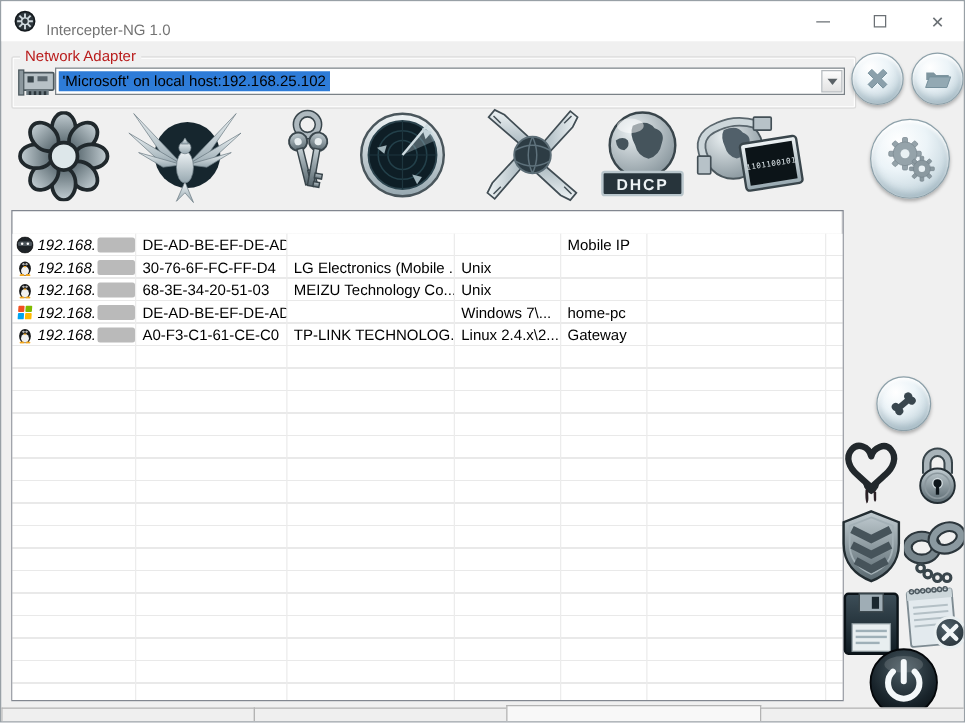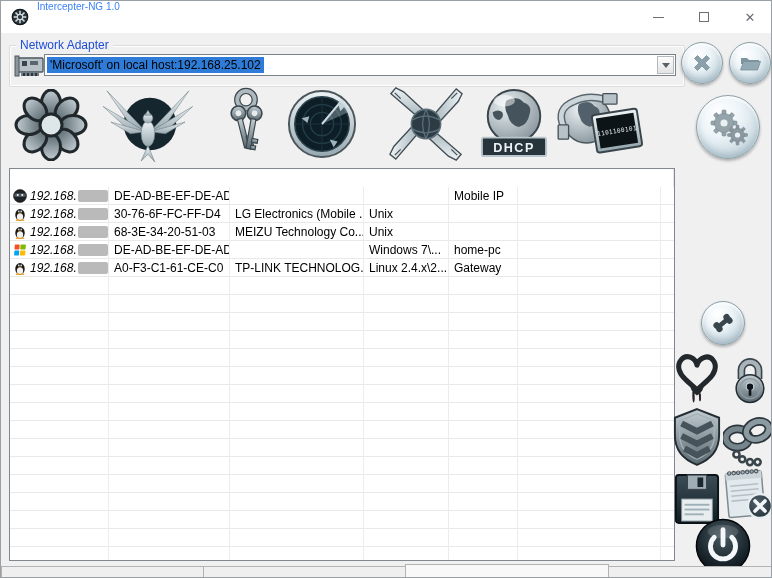--- a/index.html
+++ b/index.html
@@ -5,30 +5,30 @@
   html,body{margin:0;padding:0;background:#cfd3d6;}
   *{box-sizing:border-box;}
   .window{
     position:relative;width:772px;height:578px;background:#f0f0f0;
     border:1px solid #98a0a6;font-family:"Liberation Sans",sans-serif;
     overflow:hidden;
   }
   
   .titlebar{position:absolute;left:0;top:0;width:100%;height:32px;background:#ffffff;}
   .titlebar .app-logo{position:absolute;left:10px;top:7px;width:18px;height:18px;}
-  .titlebar .title-text{position:absolute;left:36px;top:0;font-size:10px;color:#3b82f6;}
+  .titlebar .title-text{position:absolute;left:36px;top:16px;font-size:12px;color:#737373;}
   .win-btn{position:absolute;top:0;width:46px;height:32px;display:flex;align-items:center;justify-content:center;cursor:default;}
   .win-btn.min{left:634px;} .win-btn.max{left:680px;} .win-btn.cls{left:726px;}
   .glyph-min{width:11px;height:1px;background:#6b7075;}
   .glyph-max{width:10px;height:10px;border:1px solid #6b7075;}
   .glyph-cls{font-size:13px;color:#6b7075;line-height:1;}
   
   .groupbox{position:absolute;left:8px;top:44px;width:676px;height:42px;
     border:1px solid #dcdcdc;border-radius:2px;box-shadow:inset 0 0 0 1px #ffffff;}
-  .groupbox .gb-label{position:absolute;left:6px;top:-8px;background:#f0f0f0;padding:0 4px;font-size:12px;color:#1d4ed8;}
+  .groupbox .gb-label{position:absolute;left:6px;top:-8px;background:#f0f0f0;padding:0 4px;font-size:12px;color:#b91c1c;}
   .netcard-ico{position:absolute;left:4px;top:7px;width:32px;height:26px;}
   .combo{position:absolute;left:34px;top:8px;width:632px;height:22px;background:#fff;
     border:1px solid #7a8187;display:flex;align-items:center;}
   .combo .sel-text{margin-left:2px;background:#2e7cd8;color:#000000;font-size:12px;
     padding:1px 3px;white-space:nowrap;}
   .combo .drop-btn{position:absolute;right:1px;top:1px;bottom:1px;width:17px;background:linear-gradient(#fdfdfd,#e3e3e3);
     border:1px solid #b4b9bd;display:flex;align-items:center;justify-content:center;}
   .combo .drop-arrow{width:0;height:0;border-left:4px solid transparent;border-right:4px solid transparent;border-top:5px solid #5a6166;}
   
   .tool{position:absolute;cursor:pointer;}

